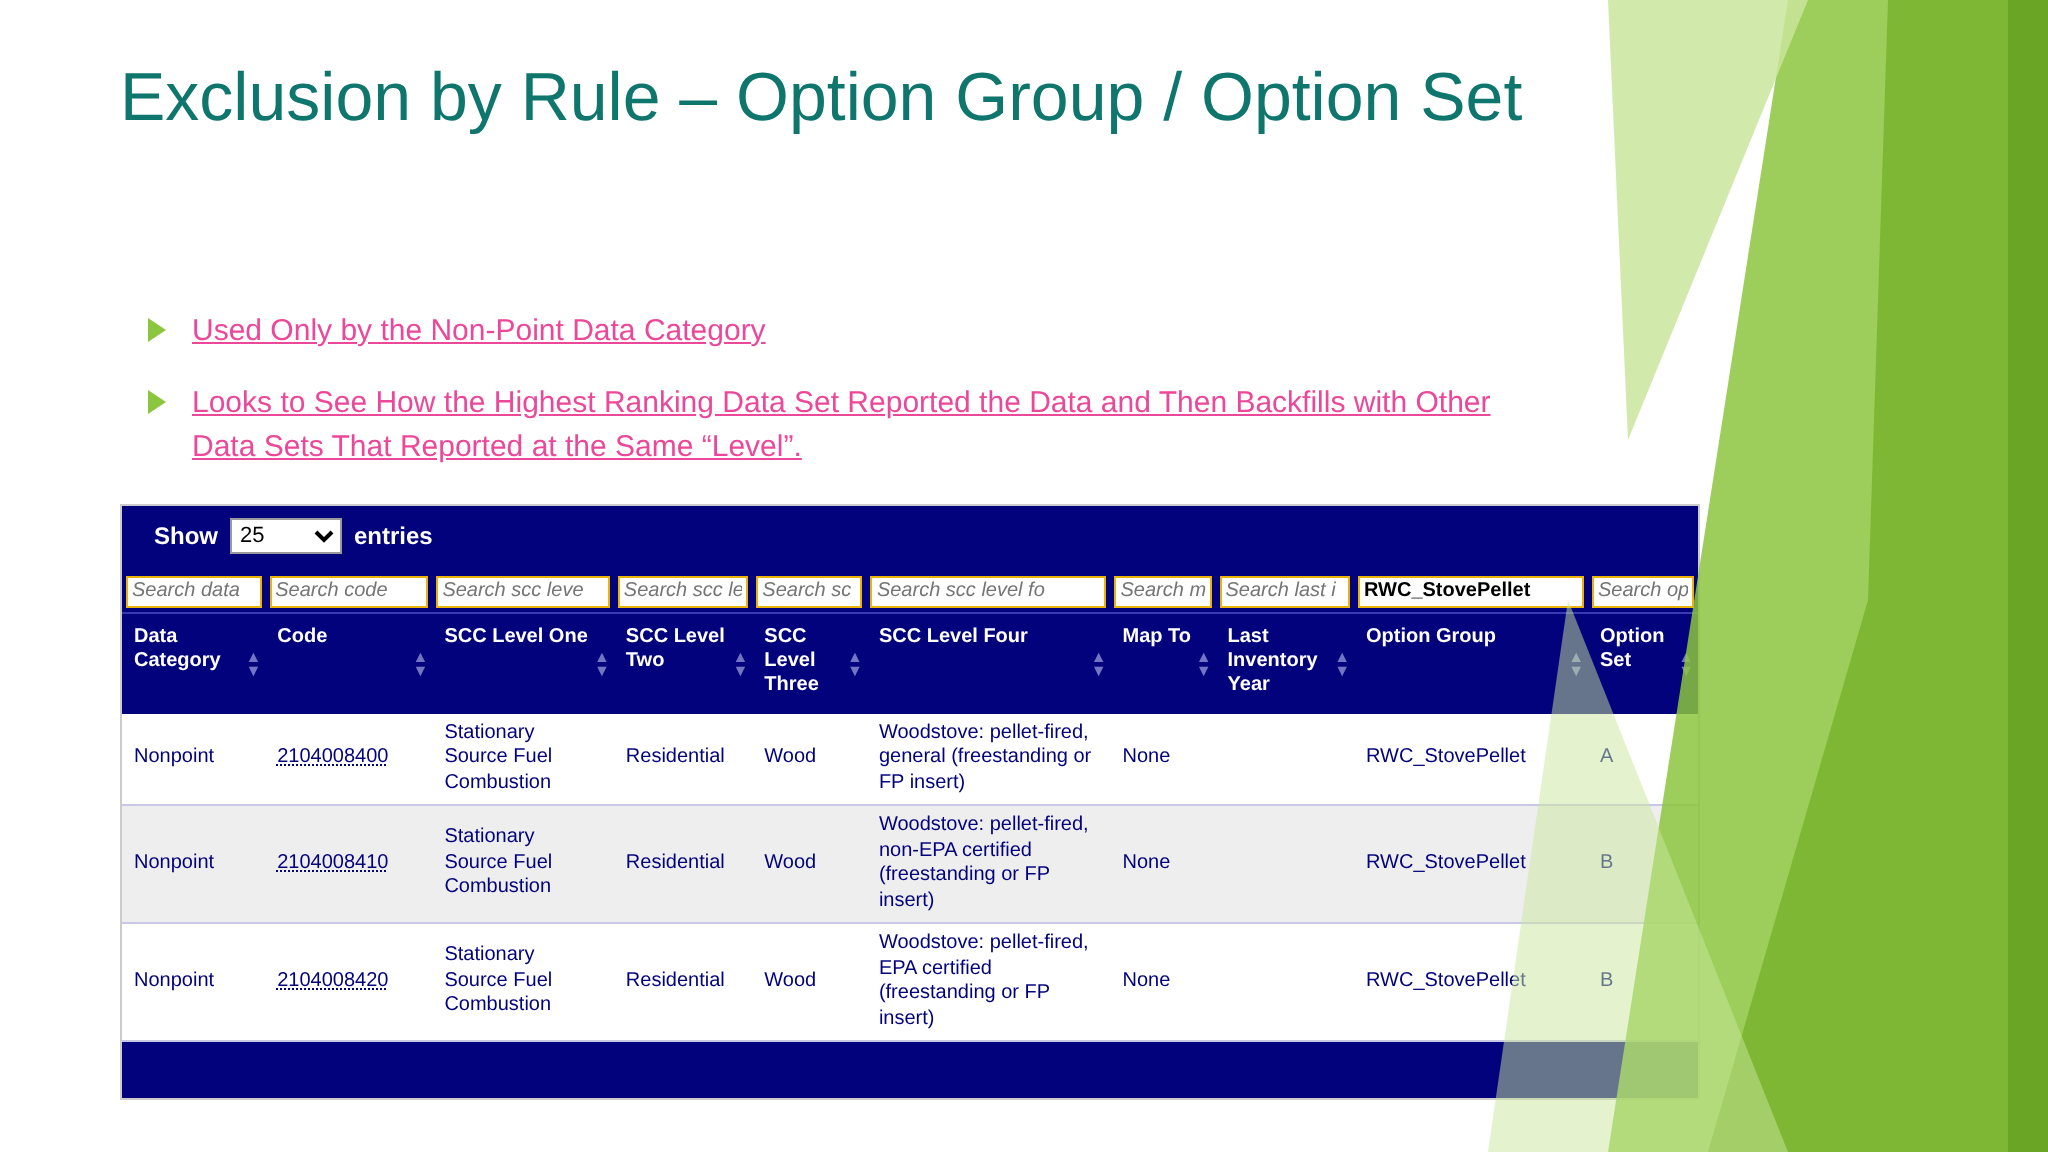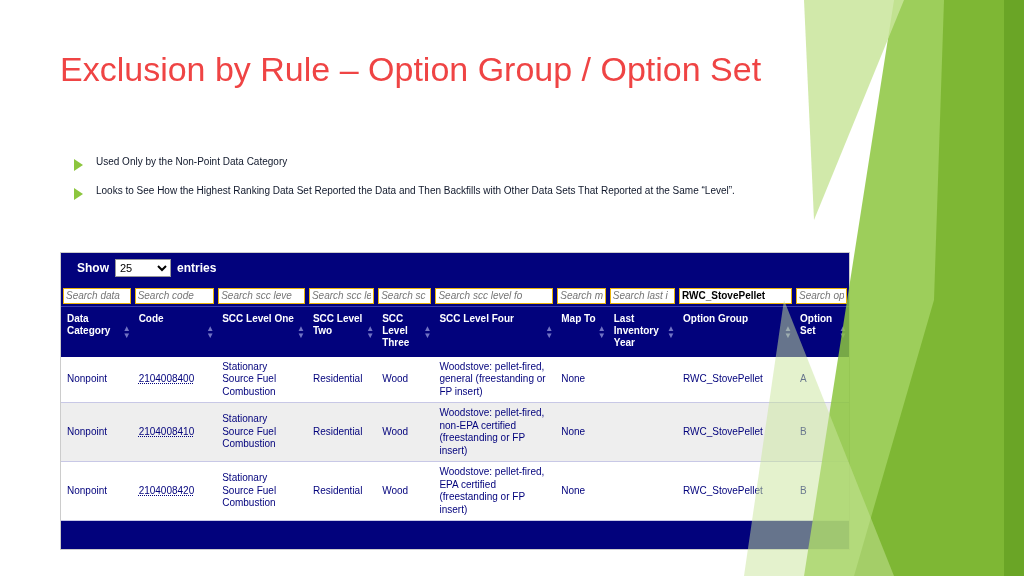--- a/index.html
+++ b/index.html
@@ -2,23 +2,23 @@
 <html><head>
 <meta charset="utf-8">
 <style>
   * { box-sizing: border-box; margin: 0; padding: 0; }
   html, body { width: 1024px; height: 576px; overflow: hidden; font-family: "Segoe UI", Arial, sans-serif; background: #fff; }
   .slide { position: relative; width: 1024px; height: 576px; background: #fff; }
 
   
   .deco { position: absolute; top: 0; right: 0; width: 280px; height: 576px; z-index: 5; pointer-events: none; }
 
-  .title { position: absolute; top: 48px; left: 60px; width: 740px; color: #ef4444; font-size: 34px; font-weight: 400; line-height: 1.25; }
+  .title { position: absolute; top: 28px; left: 60px; width: 740px; color: #0f766e; font-size: 34px; font-weight: 400; line-height: 1.25; }
 
-  .bullets { position: absolute; top: 155px; left: 74px; width: 690px; color: #0f172a; font-size: 10px; }
+  .bullets { position: absolute; top: 155px; left: 74px; width: 690px; color: #ec4899; font-size: 15px; text-decoration: underline; }
   .bullets li { list-style: none; position: relative; margin-bottom: 14px; padding-left: 22px; line-height: 1.45; }
   .bullets li::before { content: ""; position: absolute; left: 0; top: 4px; width: 0; height: 0; border-top: 6px solid transparent; border-bottom: 6px solid transparent; border-left: 9px solid #8CC63E; }
 
   .table-shot { position: absolute; top: 252px; left: 60px; width: 790px; height: 298px; overflow: hidden; border: 1px solid #ccc; background: #02027c; }
 
   .desc-row { background: #fff; color: #555; font-size: 10px; padding: 0 4px 2px 130px; white-space: nowrap; overflow: hidden; }
   .desc-row .lbl { font-weight: 700; }
 
   .show-row { background: #02027c; color: #fff; font-size: 12px; font-weight: 700; padding: 6px 16px; display: flex; align-items: center; gap: 6px; }
   .show-row select { font-size: 11px; width: 56px; height: 18px; border: 1px solid #999; background: #fff; color: #000; }

